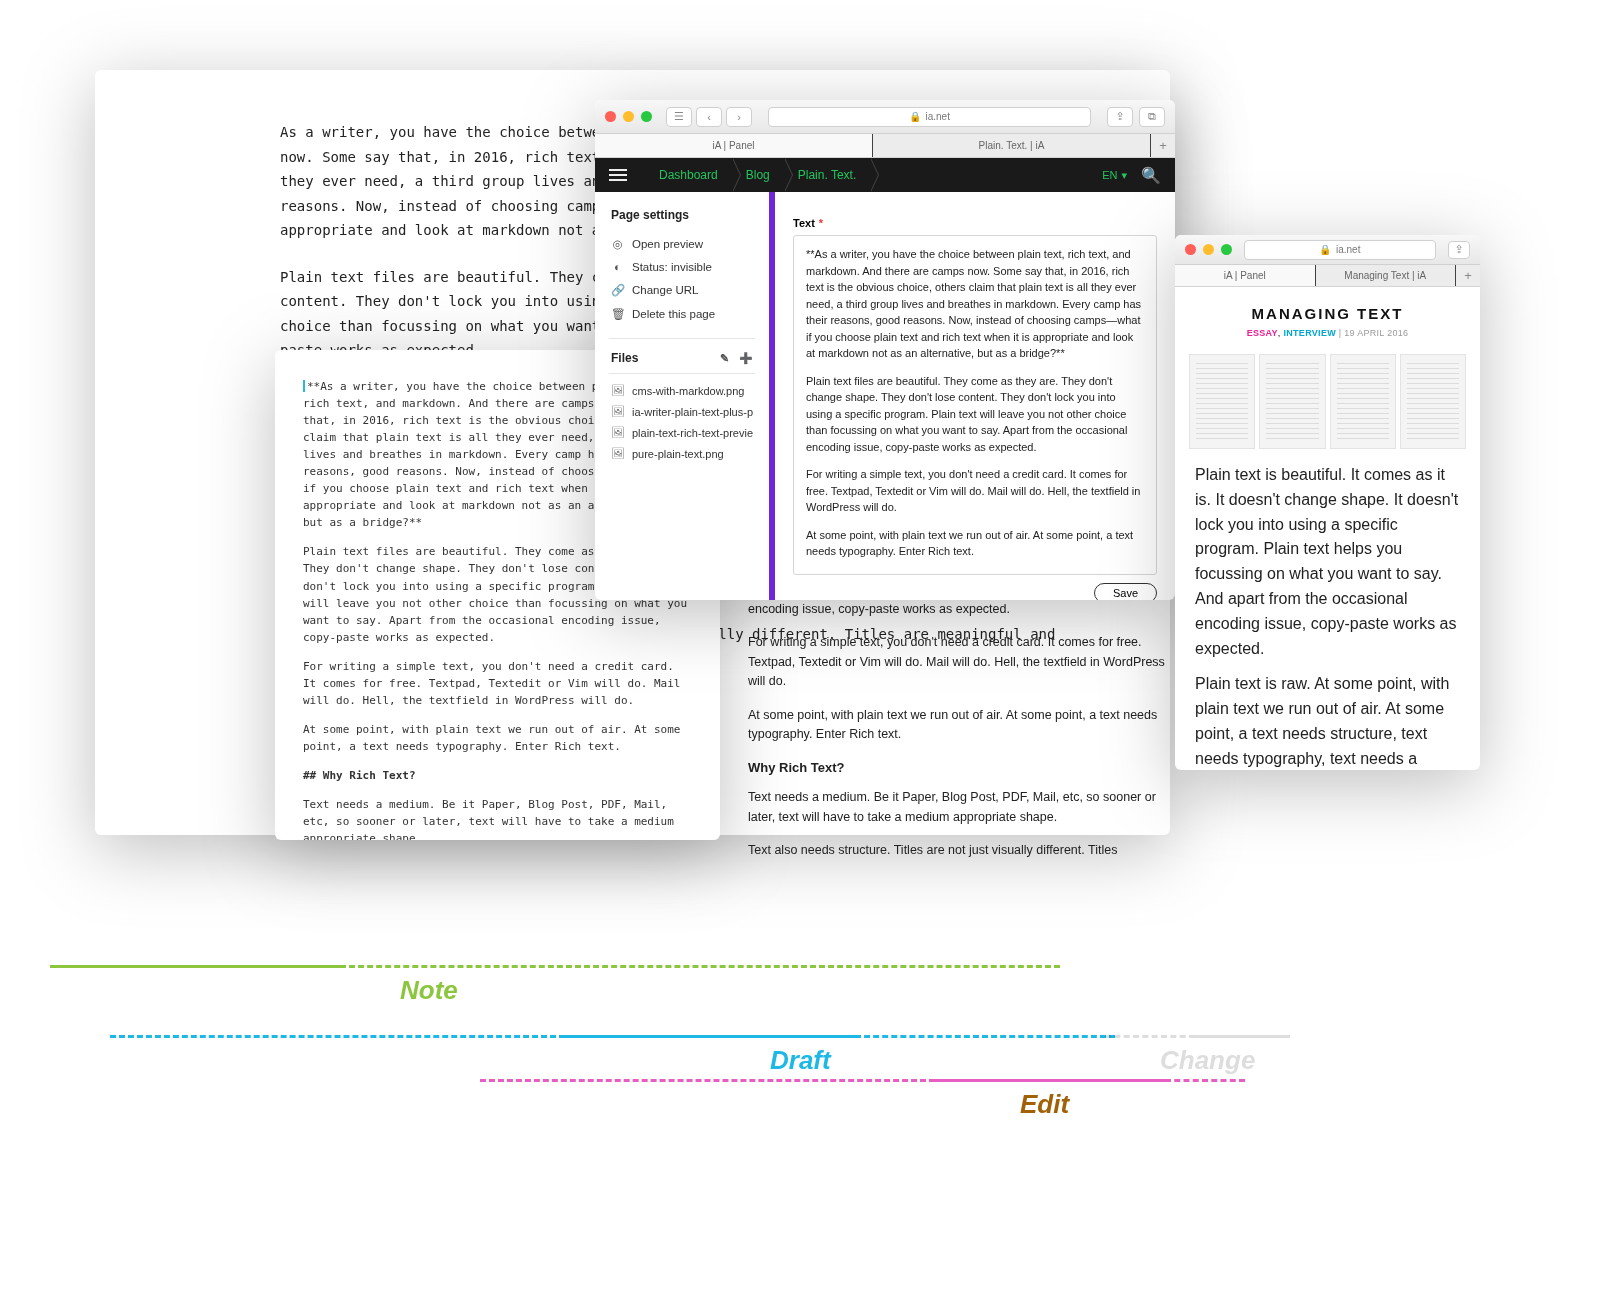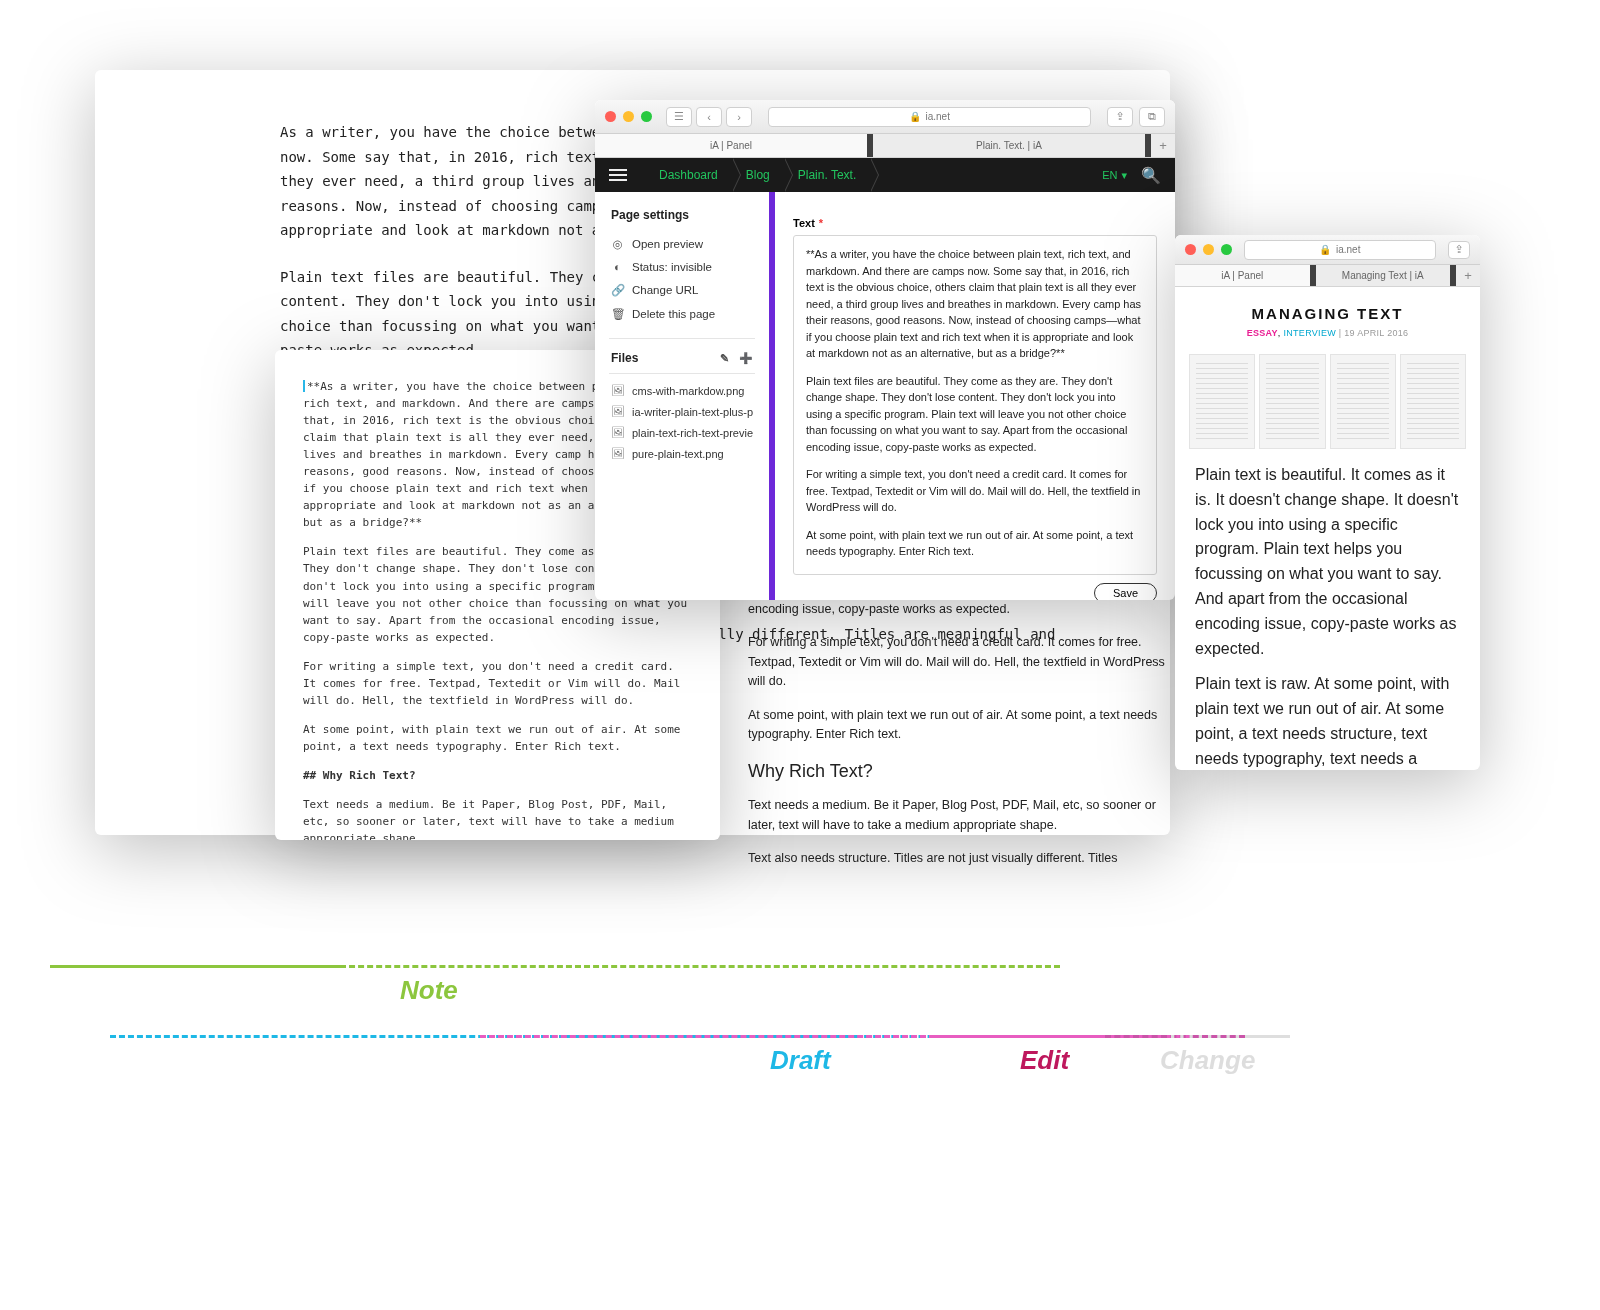--- a/index.html
+++ b/index.html
@@ -23,21 +23,21 @@
 
 .win-cms { position:absolute; left:595px; top:100px; width:580px; height:500px; background:#fff; border-radius:6px; overflow:hidden; font-size:11.5px; }
 .mac-chrome { height:34px; background:linear-gradient(#f7f7f7,#e8e8e8); border-bottom:1px solid #d0d0d0; display:flex; align-items:center; padding:0 10px; gap:6px; position:relative;}
 .traffic { display:flex; gap:7px; }
 .traffic span { width:11px; height:11px; border-radius:50%; display:inline-block; }
 .dot-r{background:#ff5f57;} .dot-y{background:#ffbd2e;} .dot-g{background:#28c940;}
 .chrome-nav { display:flex; gap:4px; margin-left:8px;}
 .chrome-btn { width:26px; height:20px; border:1px solid #cfcfcf; border-radius:4px; background:#fff; display:flex; align-items:center; justify-content:center; font-size:11px; color:#888;}
 .url-pill { flex:1; margin:0 10px; height:20px; border:1px solid #d0d0d0; border-radius:4px; background:#fff; display:flex; align-items:center; justify-content:center; font-size:10px; color:#777; gap:4px;}
 .tabbar { height:24px; background:#ececec; border-bottom:1px solid #d4d4d4; display:flex;}
-.tabbar .tab { flex:1; display:flex; align-items:center; justify-content:center; font-size:10px; color:#666; border-right:6px solid #404040;}
+.tabbar .tab { flex:1; display:flex; align-items:center; justify-content:center; font-size:10px; color:#666; border-right:1px solid #404040;}
 .tabbar .tab:first-child{background:#f9f9f9;}
 .tabbar .plus{width:24px;display:flex;align-items:center;justify-content:center;color:#888;font-size:13px;}
 
 .cms-topbar { height:34px; background:#1a1a1a; color:#22c55e; display:flex; align-items:center; padding:0 14px; gap:0; font-size:12px;}
 .burger { width:18px; display:flex; flex-direction:column; gap:3px; margin-right:18px;}
 .burger span{height:2px;background:#eee;}
 .crumb { padding:0 14px; height:34px; display:flex; align-items:center; position:relative;}
 .crumb::after{content:""; position:absolute; right:-8px; top:0; border-left:8px solid #1a1a1a; border-top:17px solid transparent; border-bottom:17px solid transparent; filter:drop-shadow(1px 0 0 #444);}
 .cms-topbar .lang{margin-left:auto; display:flex; align-items:center; gap:4px; font-size:11px;}
 .cms-topbar .search{margin-left:14px; font-size:16px;}
@@ -63,42 +63,42 @@
 .cms-main .save{border:1px solid #333;border-radius:14px;padding:3px 18px;font-size:11px;background:#fff;}
 
 
 .win-art { position:absolute; left:1175px; top:235px; width:305px; height:535px; background:#fff; border-radius:6px; overflow:hidden; font-size:11.5px;}
 .win-art .mac-chrome{height:30px;}
 .win-art .tabbar{height:22px;}
 .win-art .hero{padding:18px 20px 12px 20px; text-align:center;}
 .win-art h1{font-size:15px; letter-spacing:2px; font-weight:700; color:#111;}
 .win-art .meta{margin-top:6px; font-size:9px; letter-spacing:.3px;}
 .win-art .tag1{color:#e91e93; font-weight:600;}
-.win-art .tag2{color:#00a7cf; font-weight:400;}
+.win-art .tag2{color:#00a7cf; font-weight:700;}
 .win-art .date{color:#9a9a9a;}
 .win-art .thumbs{display:flex; gap:4px; justify-content:center; padding:4px 14px 14px 14px;}
 .win-art .thumb{flex:1; height:95px; background:#f4f4f4; border:1px solid #e3e3e3; position:relative; overflow:hidden;}
 .win-art .thumb::before{content:""; position:absolute; inset:8px 6px; background:repeating-linear-gradient(#dcdcdc 0 1px, transparent 1px 5px);}
 .win-art .prose{padding:0 20px 20px 20px; font-size:16px; line-height:1.55; color:#222;}
 .win-art .prose p{margin-bottom:11px;}
 
 
 .render-col { position:absolute; left:748px; top:600px; width:420px; font-size:12.5px; line-height:1.55; color:#222;}
 .render-col p{margin-bottom:14px;}
-.render-col h3{font-size:18px; font-weight:400; margin:6px 0 10px 0;}
+.render-col h3{font-size:13px; font-weight:700; margin:6px 0 10px 0;}
 .render-col .cut{color:#222; overflow:hidden; height:18px;}
 
 
 .timeline { position:absolute; left:50px; top:965px; width:1240px; }
 .tl-row { position:relative; height:0; margin-bottom:70px; }
 .tl-line { position:absolute; top:0; height:0; }
 .solid { border-top:3px solid; }
 .dashed { border-top:3px dashed; }
 .tl-label { position:absolute; top:10px; font-size:26px; font-weight:700; font-style:italic; }
-.c-note{color:#8cc63e;} .c-draft{color:#1eb8e6;} .c-edit{color:#be185d;} .c-pub{color:#222;}
+.c-note{color:#8cc63e;} .c-draft{color:#1eb8e6;} .c-edit{color:#a16207;margin-top:44px;} .c-pub{color:#222;}
 .faded{opacity:.15;}
 
 </style>
 </head>
 <body>
 
 <div class="win-back shadow">
   <div class="body mono">
     <p>As a writer, you have the choice between plain text, rich text, and markdown. And there are camps now. Some say that, in 2016, rich text is the obvious choice, others claim that plain text is all they ever need, a third group lives and breathes in markdown. Every camp has their reasons, good reasons. Now, instead of choosing camps—what if you choose plain text and rich text when it is appropriate and look at markdown not as an alternative, but as a bridge?</p>
     <p>Plain text files are beautiful. They come as they are. They don't change shape. They don't lose content. They don't lock you into using a specific program. Plain text will leave you not other choice than focussing on what you want to say. Apart from the occasional encoding issue, copy-paste works as expected.</p>

